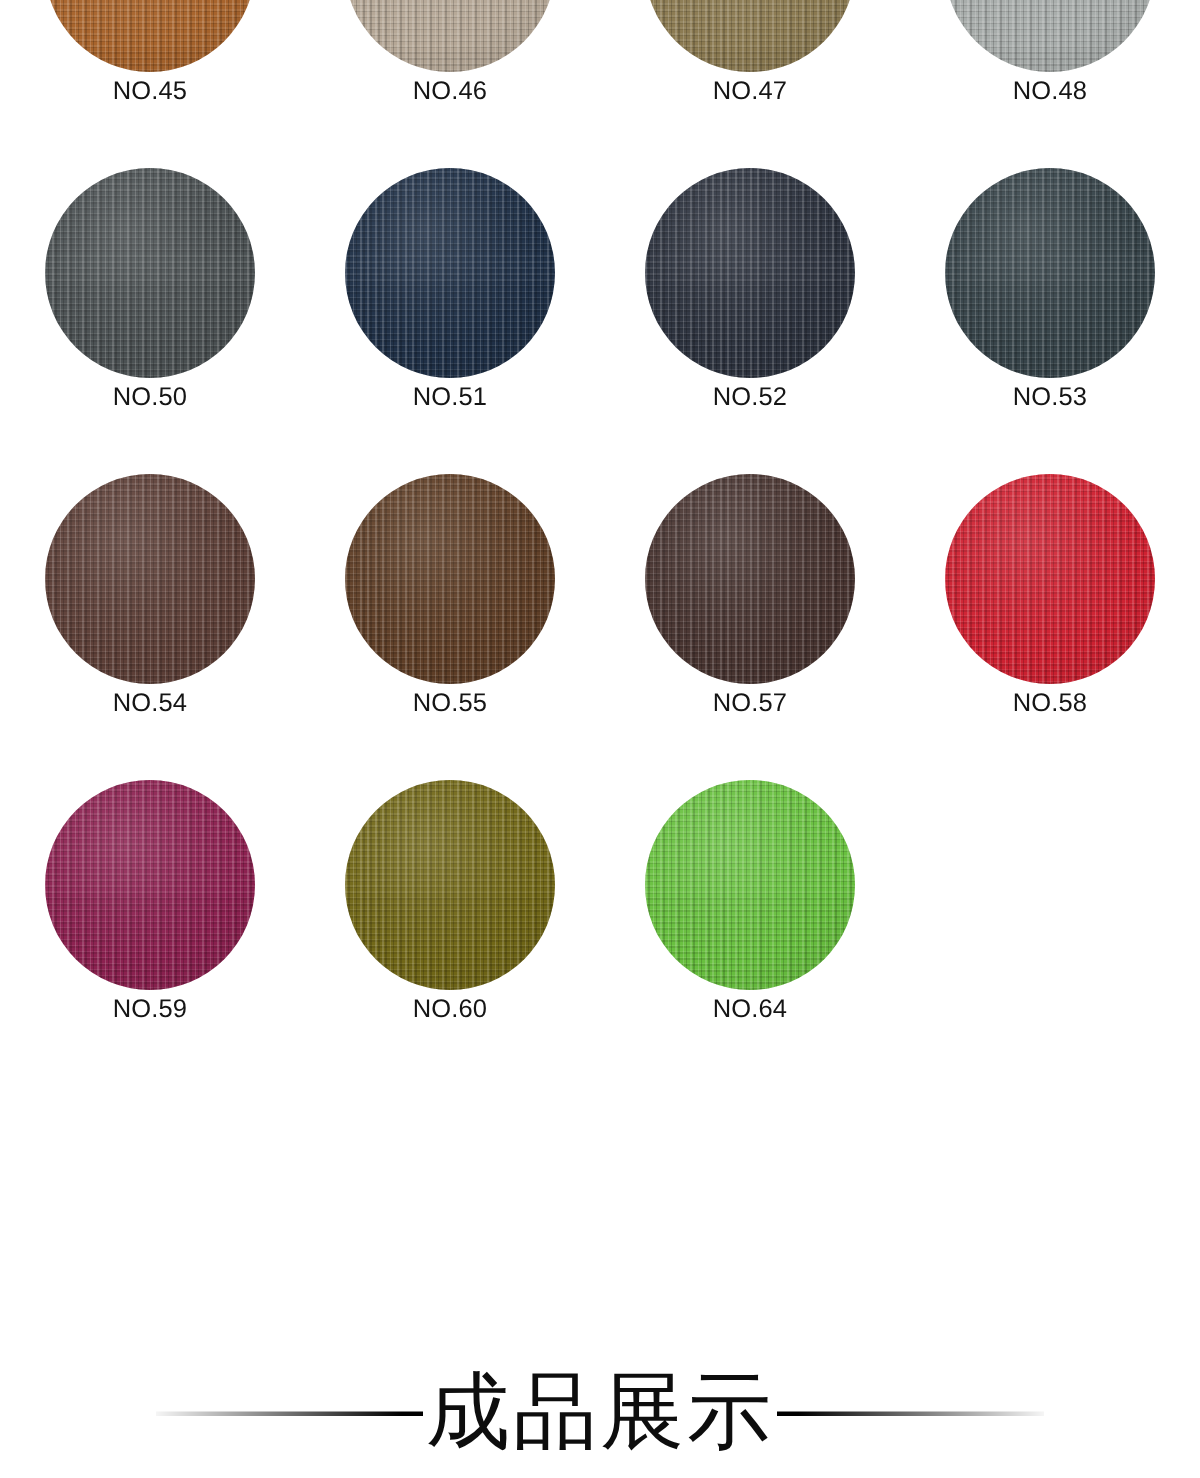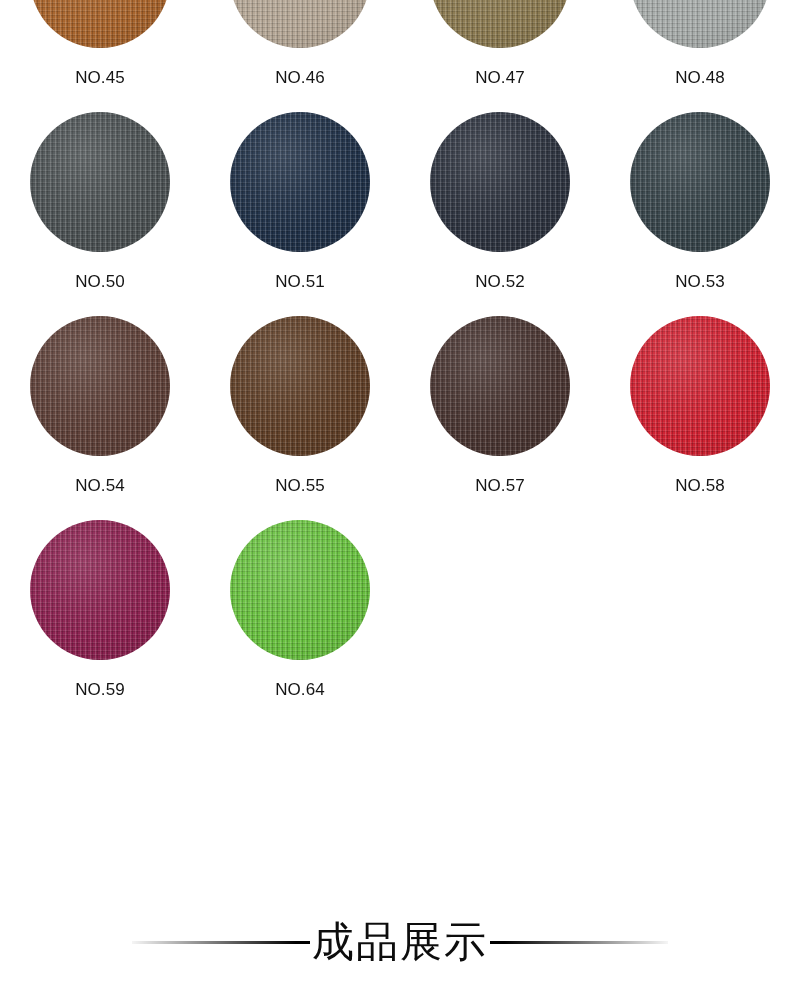--- a/index.html
+++ b/index.html
@@ -83,21 +83,21 @@
       radial-gradient(circle at 38% 30%,
         rgba(255,255,255,0.13) 0%,
         rgba(255,255,255,0.04) 38%,
         rgba(0,0,0,0.00) 62%,
         rgba(0,0,0,0.09) 88%,
         rgba(0,0,0,0.16) 100%);
     pointer-events: none;
   }
 
   .swatch-label {
-    margin-top: 21px;
+    margin-top: 4px;
     font-size: 17px;
     line-height: 1;
     color: #151515;
     letter-spacing: 0.1px;
     white-space: nowrap;
   }
 
   #footer-banner {
     position: absolute;
     left: 0;
@@ -116,21 +116,21 @@
   }
   .footer-rule.left {
     background: linear-gradient(to right, rgba(0,0,0,0.04), #000000 92%, #000000);
   }
   .footer-rule.right {
     background: linear-gradient(to left, rgba(0,0,0,0.04), #000000 92%, #000000);
   }
 
   #footer-title {
     font-family: "DejaVu Serif", "Liberation Serif", serif;
-    font-size: 42px;
+    font-size: 56px;
     line-height: 1;
     color: #0d0d0d;
     letter-spacing: 2px;
     padding: 0 2px;
     white-space: nowrap;
   }
 </style>
 </head>
 <body>
 
@@ -181,20 +181,24 @@
     </div>
     <div class="swatch-cell">
       <div class="swatch-disc" style="background-color: rgb(207, 33, 49);"></div>
       <div class="swatch-label">NO.58</div>
     </div>
     <div class="swatch-cell">
       <div class="swatch-disc" style="background-color: rgb(140, 33, 80);"></div>
       <div class="swatch-label">NO.59</div>
     </div>
     <div class="swatch-cell">
+      <div class="swatch-disc" style="background-color: rgb(113, 103, 23);"></div>
+      <div class="swatch-label">NO.60</div>
+    </div>
+    <div class="swatch-cell">
       <div class="swatch-disc" style="background-color: rgb(104, 192, 63);"></div>
       <div class="swatch-label">NO.64</div>
     </div>
   </div>
 
 <div id="footer-banner">
   <div class="footer-rule left"></div>
   <div id="footer-title">成品展示</div>
   <div class="footer-rule right"></div>
 </div>

